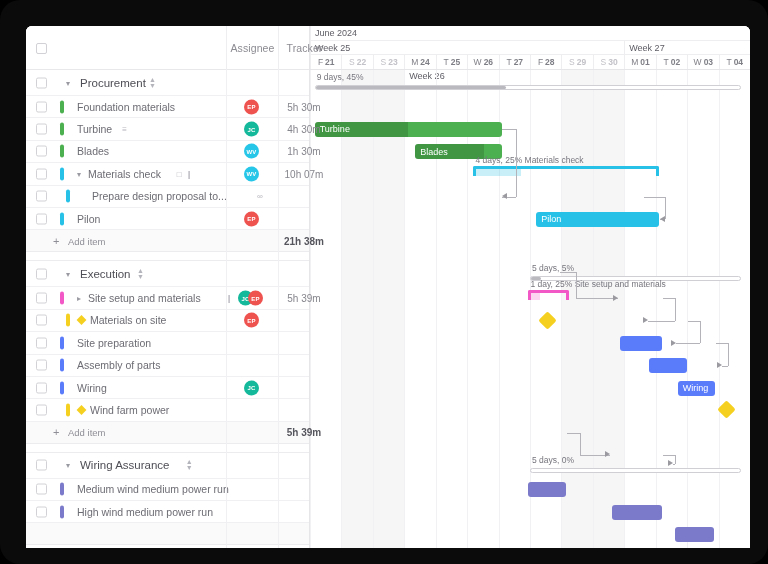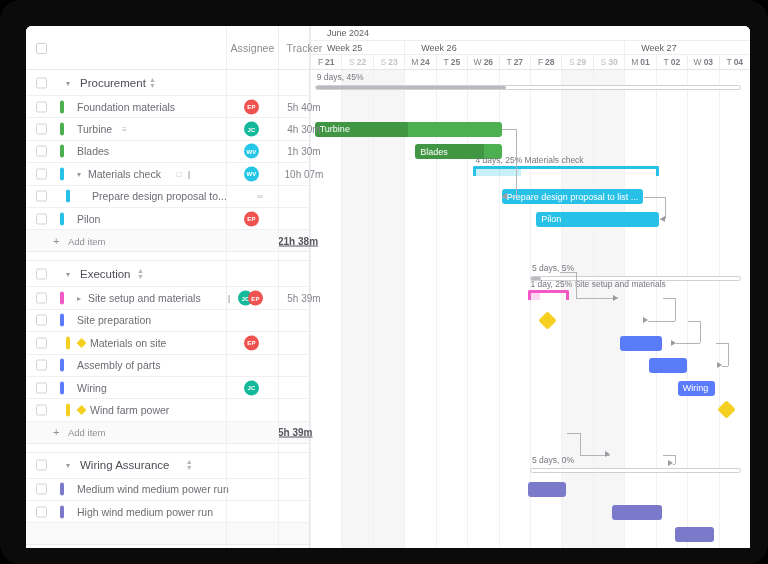--- a/index.html
+++ b/index.html
@@ -131,22 +131,22 @@
     transform: translateY(-50%);
     font-size: 9.5px; color: #8e8e96;
   }
   .plus {
     position: absolute; left: 27px; top: 50%;
     transform: translateY(-50%);
     font-size: 11px; color: #8e8e96;
   }
   .tot {
     position: absolute; top: 50%; transform: translateY(-50%);
-    width: 52px; 
-    font-size: 10px; font-weight: bold; color: #55555d; text-decoration: underline;
+    width: 52px; text-align: center;
+    font-size: 10px; font-weight: bold; color: #55555d;
   }
   .vline {
     position: absolute; top: 0; bottom: 0;
     width: 1px; background: #f0f0f2;
   }
 
   
   .tl-month {
     position: relative; height: 15px;
     border-bottom: 1px solid #eeeef0; background: #fff;
@@ -155,21 +155,21 @@
     position: relative; height: 14px;
     border-bottom: 1px solid #eeeef0; background: #fff;
   }
   .tl-days {
     position: relative; height: 15px;
     border-bottom: 1px solid #e6e6e8; background: #fff;
   }
   .mlab, .wlab {
     position: absolute; top: 0; height: 100%;
     display: flex; align-items: center;
-    padding-left: 16px;
+    padding-left: 4px;
     font-size: 9px; color: #5d5d65;
     border-left: 1px solid #eeeef0;
   }
   .dlab {
     position: absolute; top: 0; height: 100%;
     display: flex; align-items: center; justify-content: center;
     font-size: 8.5px; color: #7e7e86;
     border-left: 1px solid #eeeef0;
   }
   .dlab.we { color: #c2c2c8; }
@@ -253,21 +253,21 @@
             <div class="cb cell-cb"></div>
             <span class="chev">▾</span>
             <span class="grp-name">Procurement</span>
             <span class="updown" style="left: 123.1px;">▲<br>▼</span>
           </div>
           <div class="row">
             <div class="cb cell-cb"></div>
             <div class="swatch" style="left:34px;background:#4caf50"></div>
             <span class="lbl" style="left:51px">Foundation materials</span>
             <div class="av" style="left: 218px; background: rgb(239, 83, 80);">EP</div>
-            <div class="trk" style="left: 252px;">5h 40m</div>
+            <div class="trk" style="left: 252px;">5h 30m</div>
           </div>
           <div class="row">
             <div class="cb cell-cb"></div>
             <div class="swatch" style="left:34px;background:#4caf50"></div>
             <span class="lbl" style="left:51px">Turbine</span>
             <span class="mini" style="position: absolute; left: 93.15px; top: 50%; transform: translateY(-50%);">≡</span>
             <div class="av" style="left: 218px; background: rgb(20, 184, 154);">JC</div>
             <div class="trk" style="left: 252px;">4h 30m</div>
           </div>
           <div class="row">
@@ -316,29 +316,29 @@
             <div class="swatch" style="left:34px;background:#f259c7"></div>
             <span class="chev sub">▸</span>
             <span class="lbl" style="left:62px">Site setup and materials</span>
             <span class="mini" style="position: absolute; left: 196.8px; top: 50%; transform: translateY(-50%);">❙</span>
             <div class="av" style="left: 212px; background: rgb(20, 184, 154);">JC</div>
             <div class="av" style="left: 222px; background: rgb(239, 83, 80);">EP</div>
             <div class="trk" style="left: 252px;">5h 39m</div>
           </div>
           <div class="row">
             <div class="cb cell-cb"></div>
-            <div class="swatch" style="left:34px;background:#5b7cfa"></div>
-            <span class="lbl" style="left:51px">Site preparation</span>
-          </div>
-          <div class="row">
-            <div class="cb cell-cb"></div>
             <div class="swatch" style="left:40px;background:#f5d020"></div>
             <span class="diamond-s"></span>
             <span class="lbl" style="left:64px">Materials on site</span>
             <div class="av" style="left: 218px; background: rgb(239, 83, 80);">EP</div>
+          </div>
+          <div class="row">
+            <div class="cb cell-cb"></div>
+            <div class="swatch" style="left:34px;background:#5b7cfa"></div>
+            <span class="lbl" style="left:51px">Site preparation</span>
           </div>
           <div class="row">
             <div class="cb cell-cb"></div>
             <div class="swatch" style="left:34px;background:#5b7cfa"></div>
             <span class="lbl" style="left:51px">Assembly of parts</span>
           </div>
           <div class="row">
             <div class="cb cell-cb"></div>
             <div class="swatch" style="left:34px;background:#5b7cfa"></div>
             <span class="lbl" style="left:51px">Wiring</span>
@@ -380,21 +380,21 @@
       <div class="vline" style="left:200px;top:44px;"></div>
       <div class="vline" style="left:252px;top:44px;"></div>
     </div>
 
     <div id="timeline">
       <div class="tl-month" id="tl-month">
           <div class="mlab" style="left: 0px; width: 314.286px;">June 2024</div>
         </div>
       <div class="tl-week" id="tl-week">
           <div class="wlab" style="left: 0px; width: 94.2857px;">Week 25</div>
-          <div class="wlab" style="left: 94.2857px; width: 220px;">Week 26</div>
+          <div class="wlab" style="left: 94.2857px; width: 220px; margin-top: 28px;">Week 26</div>
           <div class="wlab" style="left: 314.286px; width: 125.714px;">Week 27</div>
         </div>
       <div class="tl-days" id="tl-days">
           <div class="dlab" style="left: 0px; width: 31.4286px;">F<b>21</b></div>
           <div class="dlab we" style="left: 31.4286px; width: 31.4286px;">S<b>22</b></div>
           <div class="dlab we" style="left: 62.8571px; width: 31.4286px;">S<b>23</b></div>
           <div class="dlab" style="left: 94.2857px; width: 31.4286px;">M<b>24</b></div>
           <div class="dlab" style="left: 125.714px; width: 31.4286px;">T<b>25</b></div>
           <div class="dlab" style="left: 157.143px; width: 31.4286px;">W<b>26</b></div>
           <div class="dlab" style="left: 188.571px; width: 31.4286px;">T<b>27</b></div>
@@ -434,23 +434,20 @@
             <span>Turbine</span>
           </div>
           <div class="bar" style="left: 105.286px; top: 74.3px; width: 86.4286px; background: rgb(76, 175, 80);">
             <div class="prog" style="width: 80%;"></div>
             <span>Blades</span>
           </div>
           <div class="sumlab" style="left: 165.429px; top: 85.2px;">4 days, 25% Materials check</div>
           <div class="brkt" style="left: 163.429px; top: 96.2px; width: 185.429px;">
             <div class="bfill" style="width: 25%;"></div>
           </div>
-          <div class="bar" style="left: 191.714px; top: 119.1px; width: 141.429px; background: rgb(39, 193, 232);">
-            <span>Prepare design proposal to list ...</span>
-          </div>
           <div class="bar" style="left: 226.286px; top: 141.5px; width: 122.571px; background: rgb(39, 193, 232);">
             <span>Pilon</span>
           </div>
           <div class="sumlab" style="left: 222px; top: 193.4px;">5 days, 5%</div>
           <div class="sumbar" style="left: 220px; top: 206.4px; width: 210.571px;">
             <div class="sfill" style="width: 5%;"></div>
           </div>
           <div class="sumlab" style="left: 220.429px; top: 209.4px;">1 day, 25% Site setup and materials</div>
           <div class="brkt pink" style="left: 218.429px; top: 220.4px; width: 40.8571px;">
             <div class="bfill" style="width: 25%;"></div>

